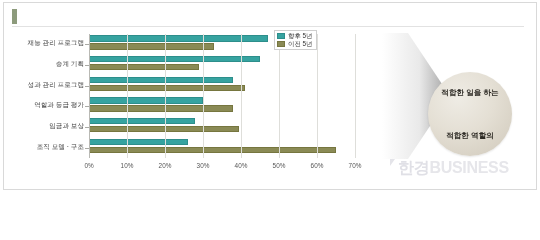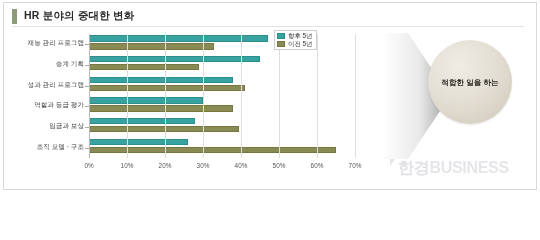--- a/index.html
+++ b/index.html
@@ -188,21 +188,21 @@
     top: 33px;
     width: 68px;
     height: 126px;
   }
   .arrow svg { display: block; }
 
   
   .callout {
     position: absolute;
     left: 428px;
-    top: 40px;
+    top: 72px;
     width: 84px;
     height: 84px;
     border-radius: 50%;
     background: radial-gradient(circle at 36% 30%, #efece5 0%, #e4dfd4 45%, #cfc8ba 100%);
     display: flex;
     flex-direction: column;
     align-items: center;
     justify-content: center;
     box-shadow: 0 1px 2px rgba(0,0,0,0.10);
     gap: 32px;
@@ -239,21 +239,20 @@
   }
 </style>
 </head>
 <body>
 
 <div id="root">
   <div class="frame"></div>
 
   <div class="title-bar">
     <div class="title-mark"></div>
-    <div class="title-text">HR 분야의 중대한 변화</div>
   </div>
   <div class="title-rule"></div>
 
   <div class="chart">
     <div class="plot" id="plot">
       <div class="rows" id="rows">
           <div class="row" style="top: 0px; height: 20.6667px;">
             <div class="bar future" title="향후 5년: 47%" style="width: 178.6px;"></div>
             <div class="bar past" title="이전 5년: 33%" style="width: 125.4px;"></div>
           </div>
@@ -333,19 +332,20 @@
           <stop offset="55%" stop-color="#e9e9e9"></stop>
           <stop offset="100%" stop-color="#9f9f9f"></stop>
         </linearGradient>
       </defs>
       <polygon points="0,0 26,0 68,63 26,126 0,126" fill="url(#agrad)"></polygon>
     </svg>
   </div>
 
   <div class="callout">
     <div class="callout-line">적합한 일을 하는</div>
+    <div class="callout-line">적합한 역할의</div>
   </div>
 
   <div class="wm-tick"></div>
   <div class="watermark">
     <span class="wm-ko">한경</span><span class="wm-en">BUSINESS</span>
   </div>
 </div>
 
 </body></html>

